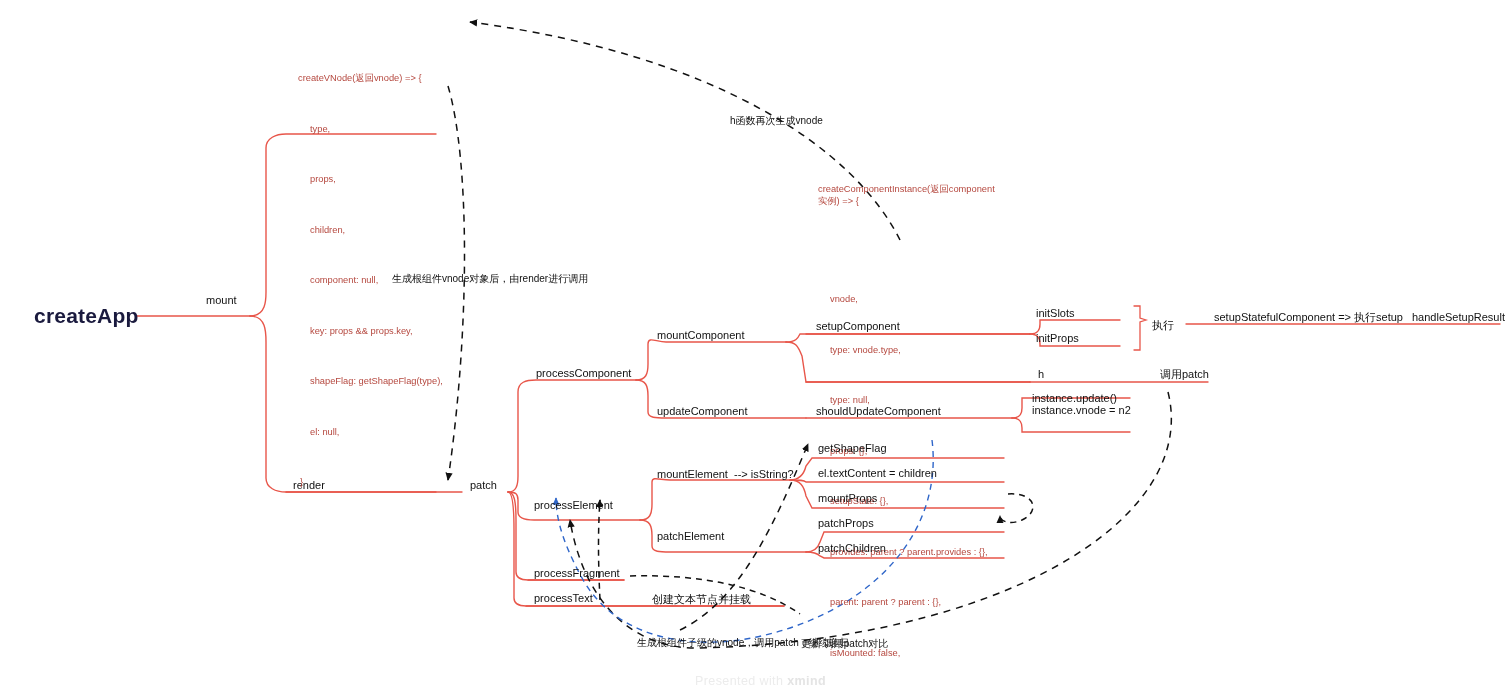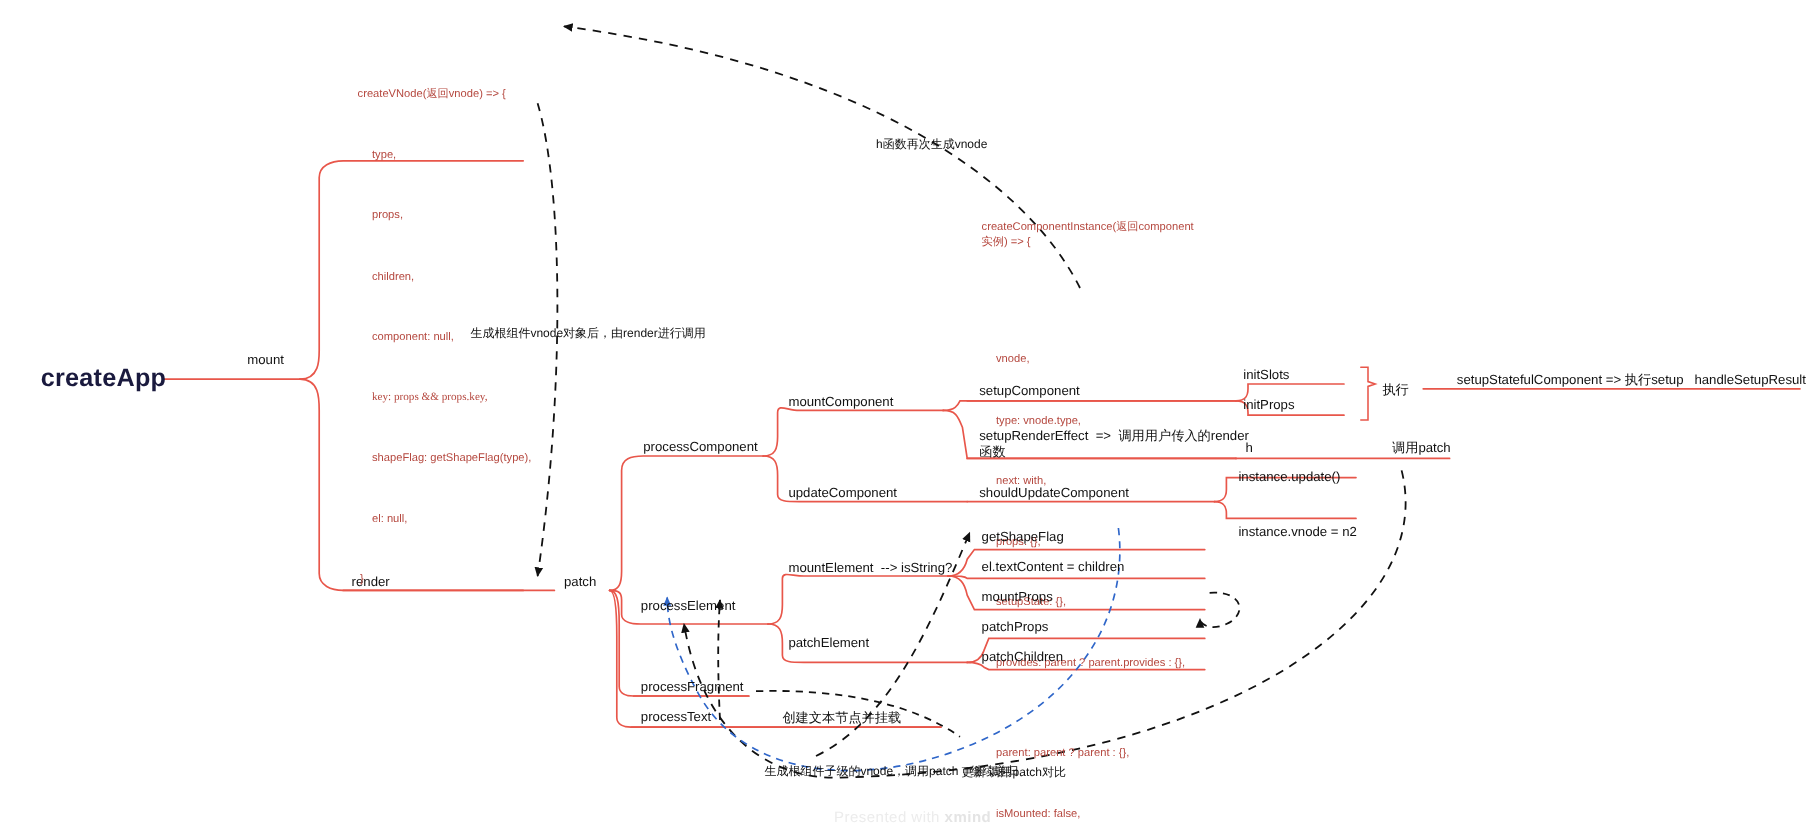--- a/index.html
+++ b/index.html
@@ -123,70 +123,68 @@
   <div class="node lbl" style="left:293px;top:479px;">render</div>
 
   <div class="node lbl" style="left:470px;top:479px;">patch</div>
 
   <div class="node" style="left:298px;top:34px;">
     <div class="code">createVNode(返回vnode) =&gt; {</div>
     <div class="code" style="padding-left:12px;">type,</div>
     <div class="code" style="padding-left:12px;">props,</div>
     <div class="code" style="padding-left:12px;">children,</div>
     <div class="code" style="padding-left:12px;">component: null,</div>
-    <div class="code" style="padding-left:12px;font-family:Liberation Serif, serif;">key: props &amp;&amp; props.key,</div>
+    <div class="code" style="padding-left:12px;">key: props &amp;&amp; props.key,</div>
     <div class="code" style="padding-left:12px;">shapeFlag: getShapeFlag(type),</div>
     <div class="code" style="padding-left:12px;">el: null,</div>
     <div class="code" style="padding-left:2px;">}</div>
   </div>
 
   <div class="node" style="left:818px;top:145px;">
     <div class="code">createComponentInstance(返回component
 实例) =&gt; {</div>
     <div class="code" style="padding-left:12px;margin-top:48px;">vnode,</div>
     <div class="code" style="padding-left:12px;">type: vnode.type,</div>
-    <div class="code" style="padding-left:12px;">next: with,</div>
+    <div class="code" style="padding-left:12px;">type: null,</div>
     <div class="code" style="padding-left:12px;">props: {},</div>
     <div class="code" style="padding-left:12px;">setupState: {},</div>
     <div class="code" style="padding-left:12px;">provides: parent ? parent.provides : {},</div>
-    <div class="code" style="padding-left:12px;margin-top:25px;">parent: parent ? parent : {},</div>
+    <div class="code" style="padding-left:12px;">parent: parent ? parent : {},</div>
     <div class="code" style="padding-left:12px;">isMounted: false,</div>
     <div class="code" style="padding-left:12px;">subTree: {},</div>
     
     
     
   </div>
 
   <div class="node ann" style="left:730px;top:115px;">h函数再次生成vnode</div>
 
   <div class="node ann" style="left:392px;top:273px;">生成根组件vnode对象后，由render进行调用</div>
 
   <div class="overlap" style="left:637px;top:636px;">生成根组件子级的vnode，调用patch，继续递归</div>
   <div class="overlap" style="left:801px;top:637px;">更新 调用patch对比</div>
 
   <div class="node lbl" style="left:536px;top:367px;">processComponent</div>
   <div class="node lbl" style="left:657px;top:329px;">mountComponent</div>
   <div class="node lbl" style="left:657px;top:405px;">updateComponent</div>
 
   <div class="node lbl" style="left:816px;top:320px;">setupComponent</div>
-  <div class="node lbl" style="left:816px;top:358px;">setupRenderEffect  =&gt;  调用用户传入的render
-函数</div>
   <div class="node lbl" style="left:816px;top:405px;">shouldUpdateComponent</div>
 
   <div class="node lbl" style="left:1036px;top:307px;">initSlots</div>
   <div class="node lbl" style="left:1036px;top:332px;">initProps</div>
   <div class="node lbl" style="left:1152px;top:319px;">执行</div>
   <div class="node lbl" style="left:1214px;top:311px;">setupStatefulComponent =&gt; 执行setup</div>
   <div class="node lbl" style="left:1412px;top:311px;">handleSetupResult</div>
 
   <div class="node lbl" style="left:1038px;top:368px;">h</div>
   <div class="node lbl" style="left:1160px;top:368px;">调用patch</div>
 
   <div class="node lbl" style="left:1032px;top:392px;">instance.update()</div>
-  <div class="node lbl" style="left:1032px;top:438px;">instance.vnode = n2</div>
+  <div class="node lbl" style="left:1032px;top:404px;">instance.vnode = n2</div>
 
   <div class="node lbl" style="left:534px;top:499px;">processElement</div>
   <div class="node lbl" style="left:657px;top:468px;">mountElement  --&gt; isString?</div>
   <div class="node lbl" style="left:657px;top:530px;">patchElement</div>
 
   <div class="node lbl" style="left:818px;top:442px;">getShapeFlag</div>
   <div class="node lbl" style="left:818px;top:467px;">el.textContent = children</div>
   <div class="node lbl" style="left:818px;top:492px;">mountProps</div>
   <div class="node lbl" style="left:818px;top:517px;">patchProps</div>
   <div class="node lbl" style="left:818px;top:542px;">patchChildren</div>

